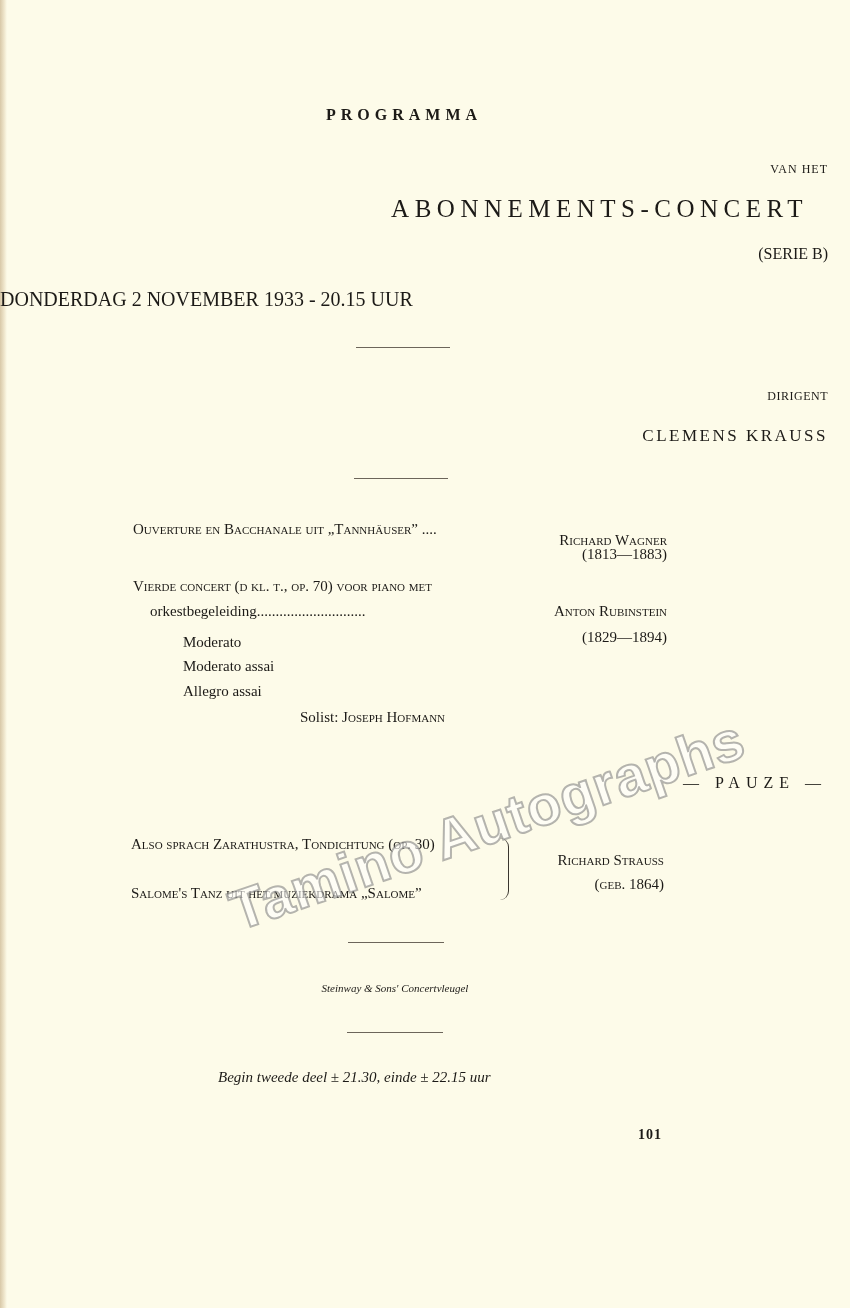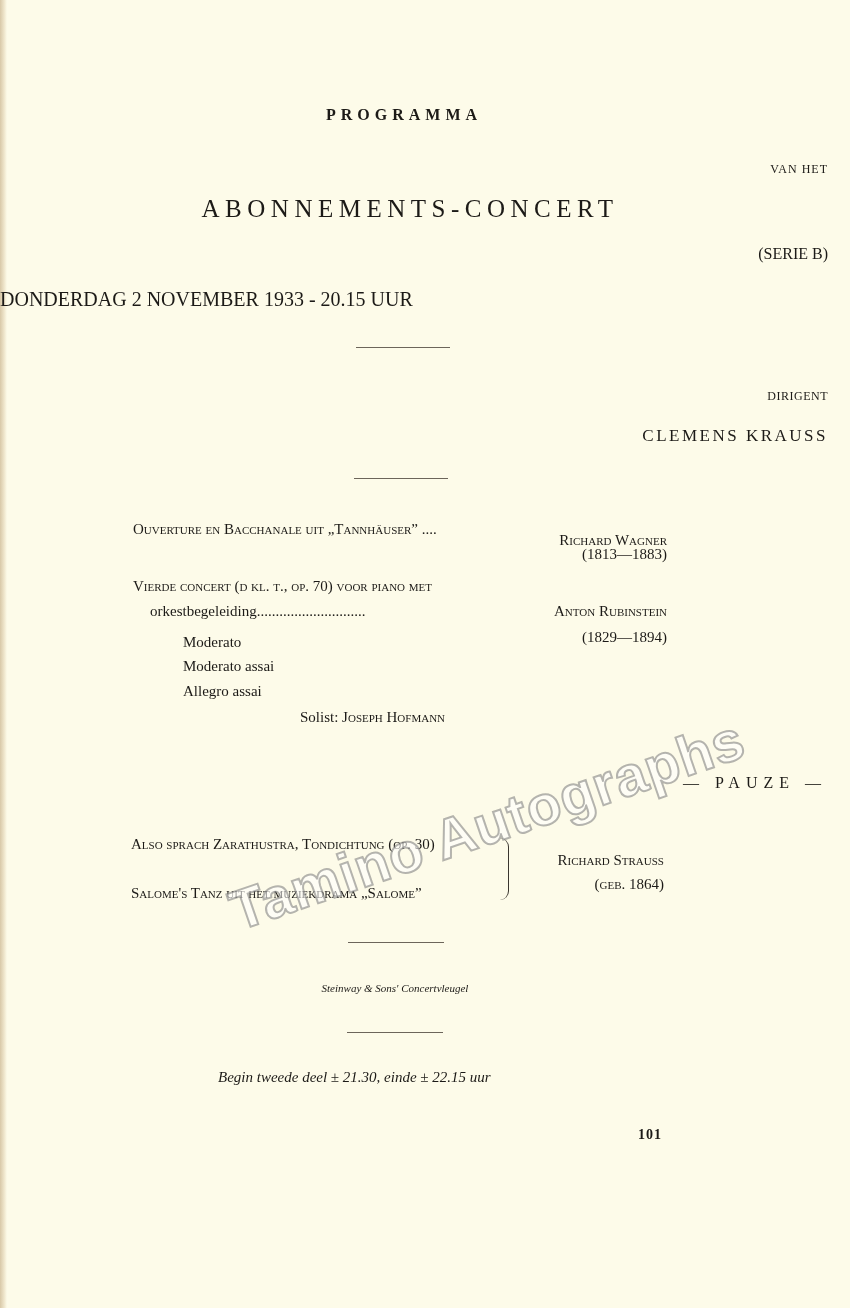--- a/index.html
+++ b/index.html
@@ -10,21 +10,21 @@
     color: #1c1a17;
     position: relative;
   }
   .page { position: absolute; left: 0; top: 0; width: 850px; height: 1308px; background: #fdfbe9; }
   .spine { position: absolute; left: 0; top: 0; width: 7px; height: 1308px;
     background: linear-gradient(to right, #d8c8a8, #efe6cc 60%, #fdfbe9); }
   .abs { position: absolute; white-space: nowrap; }
   .center { left: 0; width: 800px; text-align: right; margin-left: 28px; }
   .title { top: 106px; left: 0; width: 808px; text-align:center; font-size: 16px; font-weight: bold; letter-spacing: 5px; }
   .vanhet { top: 162px; font-size: 12px; letter-spacing: 1px; }
-  .abon { top: 195px; left:0; width: 808px; text-align:center; font-size: 25px; letter-spacing: 5.5px; padding-left: 6px; }
+  .abon { top: 195px; left:0; width: 808px; text-align:right; font-size: 25px; letter-spacing: 5.5px; }
   .serie { top: 245px; font-size: 16px; }
   .date { top: 288px; left:0; width: 808px; font-size: 20px; }
   .rule { position: absolute; height: 1px; background: #6c655a; }
   .dirigent { top: 389px; font-size: 12px; letter-spacing: 0.5px; }
   .conductor { top: 426px; font-size: 17px; letter-spacing: 2.5px; }
   .line { font-size: 15px; }
   .sc { font-variant: small-caps; }
   .pauze { top: 774px; font-size: 16px; letter-spacing: 6px; }
   .brace { position: absolute; border-right: 1.5px solid #3a362f; border-radius: 0 10px 10px 0; }
   .italic { font-style: italic; }

